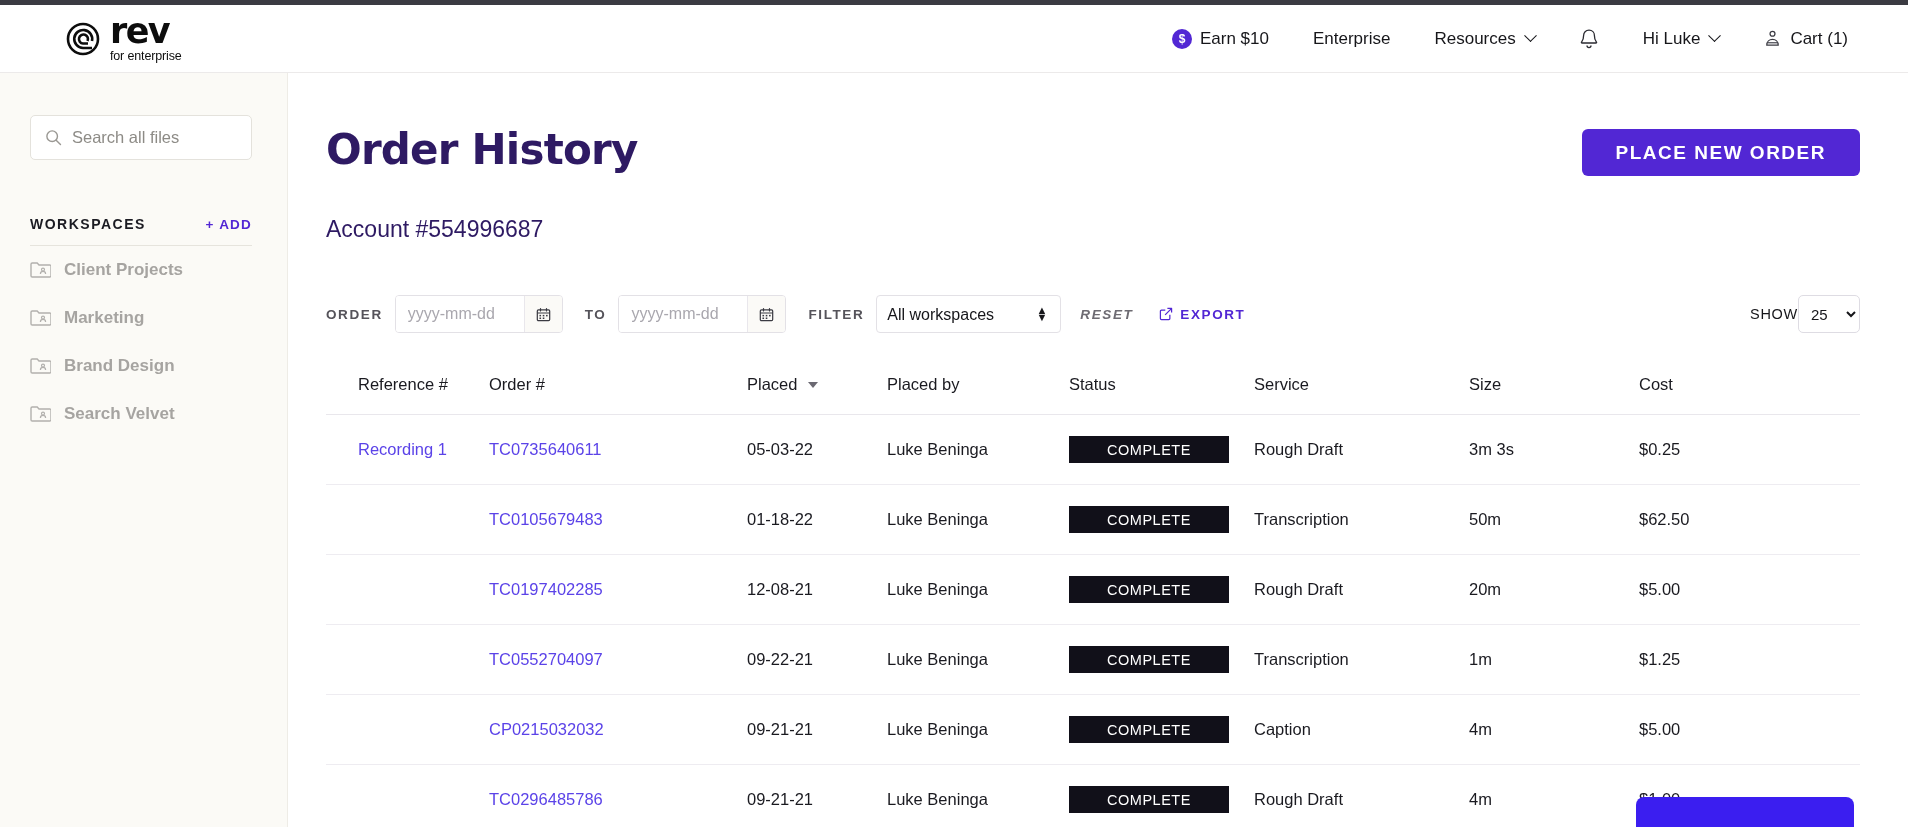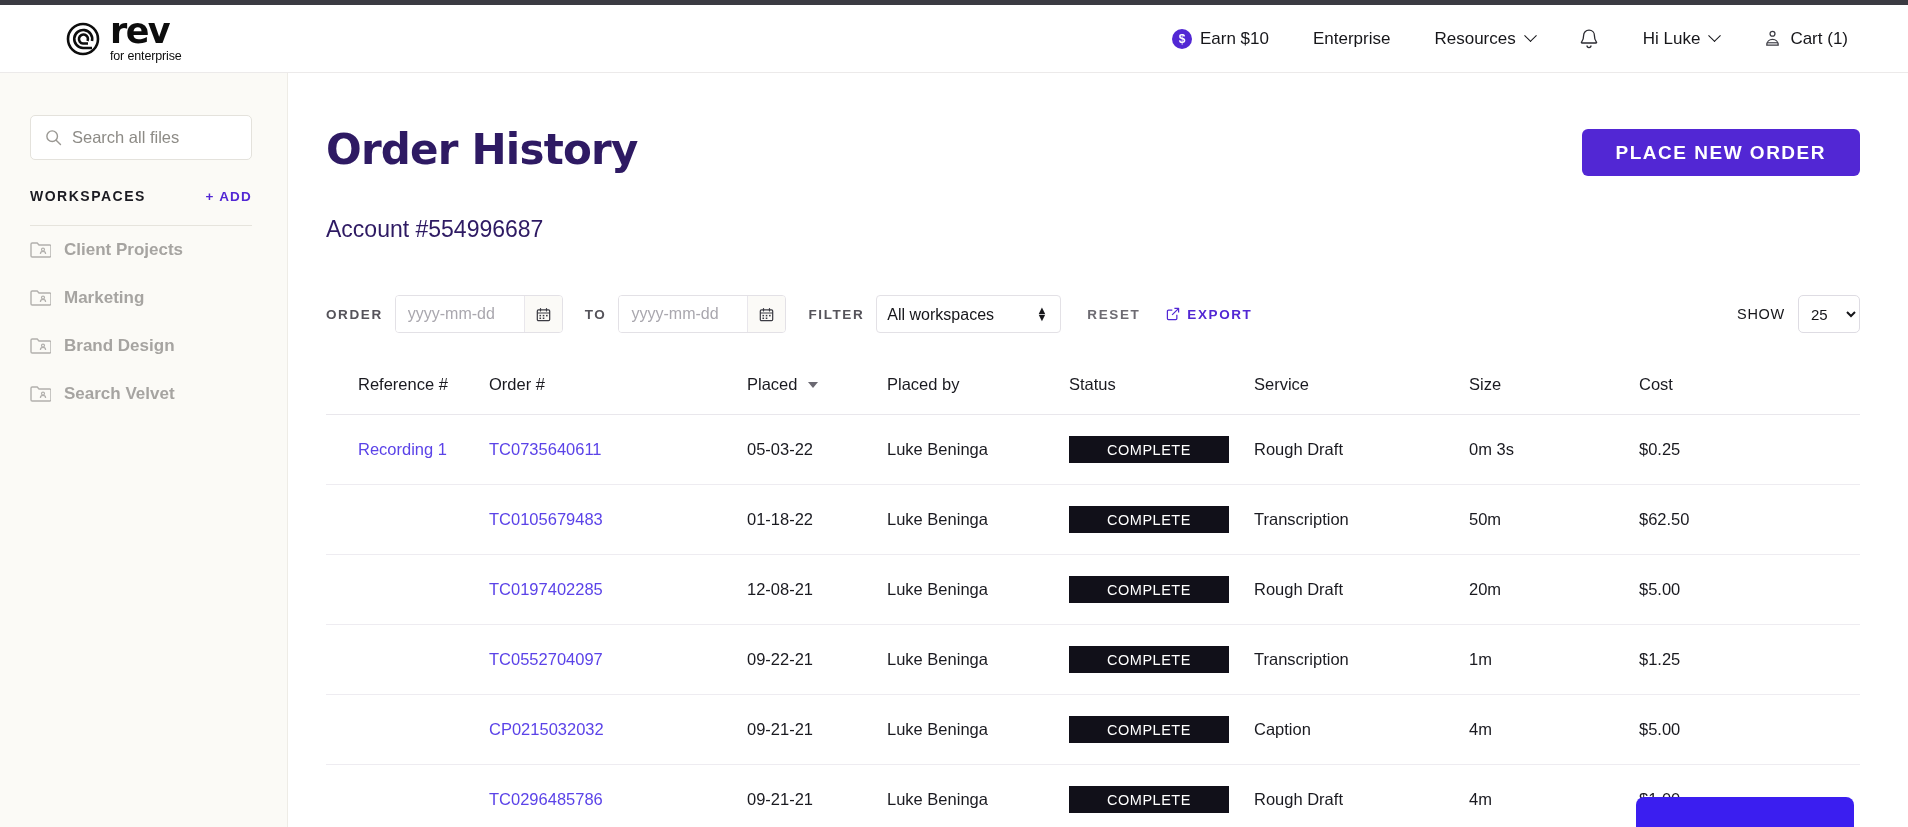--- a/index.html
+++ b/index.html
@@ -117,25 +117,25 @@
     outline: none;
     background: transparent;
     font-size: 16.5px;
     color: #7c7a76;
     font-family: "Liberation Sans", sans-serif;
     width: 100%;
   }
   .search-box input::placeholder { color: #8d8b86; }
 
   .ws-head {
-    margin-top: 28px;
+    margin-top: 56px;
     display: flex;
     align-items: baseline;
     justify-content: space-between;
-    padding-bottom: 21px;
+    padding-bottom: 13px;
     border-bottom: 1px solid #e6e4dd;
   }
   .ws-title {
     font-size: 14px;
     font-weight: 700;
     letter-spacing: 1.5px;
     color: #1b1b22;
   }
   .ws-add {
     font-size: 13.5px;
@@ -263,40 +263,40 @@
     font-size: 11px;
     line-height: 7px;
     color: #16161a;
     text-align: center;
   }
   .reset-link {
     font-size: 13.5px;
     letter-spacing: 1.6px;
     color: #6d6b72;
     font-weight: 600;
-    margin-left: 26px;
-    cursor: pointer;
+    margin-left: 19px;
+    cursor: pointer;
+    font-style: italic;
   }
   .export-link {
     display: flex;
     align-items: center;
     gap: 7px;
     margin-left: 26px;
     font-size: 13.5px;
     letter-spacing: 1.6px;
     color: #5227d4;
     font-weight: 600;
     cursor: pointer;
   }
 
   .show-group {
     margin-left: auto;
     display: flex;
     align-items: center;
-    gap: 13px;
   }
   .show-label { font-size: 14.5px; letter-spacing: 0.7px; color: #16161a; }
   .show-select {
     height: 38px;
     width: 62px;
     border: 1px solid #dedce3;
     border-radius: 5px;
     background: #fff;
     font-size: 15px;
     color: #16161a;
@@ -570,21 +570,21 @@
       </thead>
       <tbody>
 
         <tr>
           <td class="col-ref"><span class="cell-link">Recording 1</span></td>
           <td class="col-order"><span class="cell-link">TC0735640611</span></td>
           <td class="col-placed">05-03-22</td>
           <td class="col-by">Luke Beninga</td>
           <td class="col-status"><span class="status-badge">COMPLETE</span></td>
           <td class="col-svc">Rough Draft</td>
-          <td class="col-size">0m 3s</td>
+          <td class="col-size">3m 3s</td>
           <td class="col-cost">$0.25</td>
         </tr>
 
         <tr>
           <td class="col-ref"><span class="cell-link"></span></td>
           <td class="col-order"><span class="cell-link">TC0105679483</span></td>
           <td class="col-placed">01-18-22</td>
           <td class="col-by">Luke Beninga</td>
           <td class="col-status"><span class="status-badge">COMPLETE</span></td>
           <td class="col-svc">Transcription</td>

